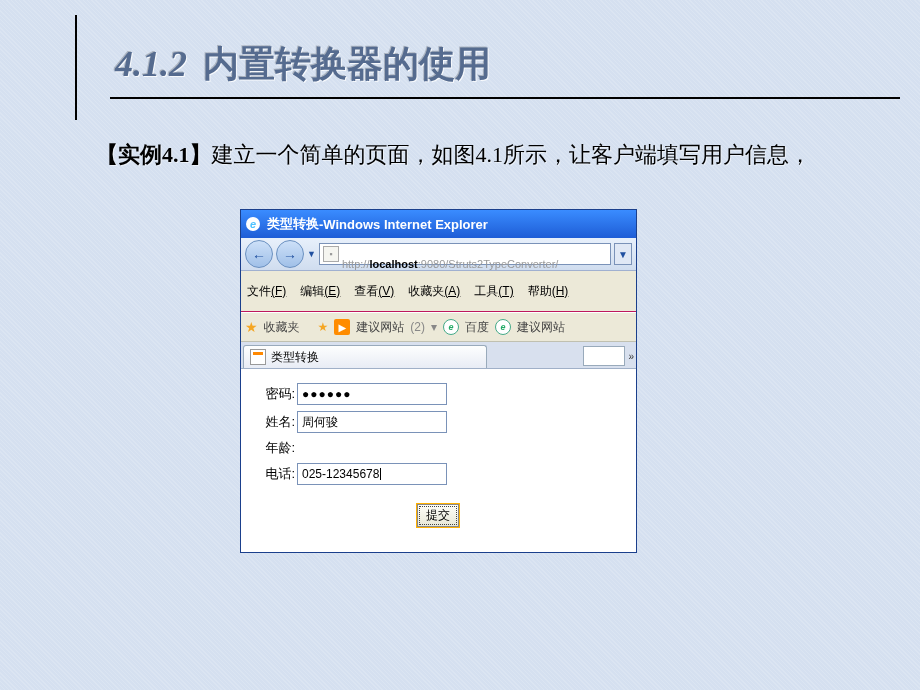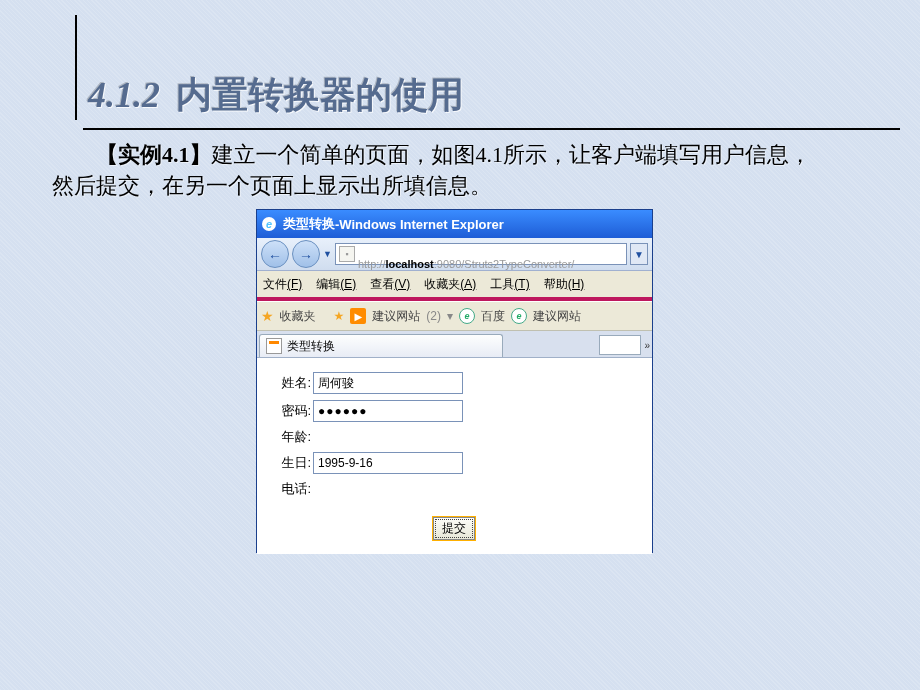--- a/index.html
+++ b/index.html
@@ -9,26 +9,25 @@
       background: #d5e0f0;
       background-image: repeating-linear-gradient(45deg, rgba(255,255,255,0.15) 0, rgba(255,255,255,0.15) 1px, transparent 1px, transparent 3px);
       width: 920px;
       height: 690px;
       overflow: hidden;
       position: relative;
     }
     .slide-heading {
       position: absolute;
       top: 40px;
-      left: 83px;
+      left: 110px;
       right: 20px;
       border-bottom: 2px solid #000;
       padding-bottom: 8px;
       padding-left: 5px;
-      margin-top: 31px;
     }
     .heading-number {
       font-size: 36px;
       font-weight: bold;
       font-style: italic;
       color: #556b8f;
       text-shadow: 1px 1px 0 rgba(255,255,255,0.8), -1px -1px 0 rgba(0,0,0,0.2);
       font-family: "Times New Roman", serif;
       margin-right: 12px;
     }
@@ -55,21 +54,21 @@
       font-size: 22px;
       line-height: 1.4;
       color: #000;
       text-shadow: 1px 1px 0 rgba(255,255,255,0.5);
     }
     .body-text b { font-weight: bold; }
     .indent { display: inline-block; width: 44px; }
 
     .browser-window {
       position: absolute;
-      left: 256px;
+      left: 240px;
       top: 209px;
       width: 395px;
       height: 342px;
       border: 1px solid #1a3f8c;
       background: #fff;
       font-family: Tahoma, "SimSun", sans-serif;
       font-size: 12px;
     }
     .title-bar {
       height: 28px;
@@ -132,24 +131,24 @@
       color: #999;
     }
     .url-field .url-text { flex: 1; white-space: nowrap; overflow: hidden; margin-top: 20px; }
     .url-field b { color: #000; font-weight: bold; }
     .url-icon { width:14px; height:14px; background:#f5f5f0; border:1px solid #aaa; font-size:9px; display:flex; align-items:center; justify-content:center; }
     .dd-arrow { width:16px; height:20px; border:1px solid #7a92b8; background:#e0e8f5; display:flex; align-items:center; justify-content:center; color:#2050a0; font-size:10px; }
 
     .menu-bar {
       height: 24px;
       background: #ece9d8;
-      border-bottom: 4px solid #be185d;
-      display: flex;
-      align-items: center;
-      padding: 1px 6px;
+      border-bottom: 1px solid #be185d;
+      display: flex;
+      align-items: center;
+      padding: 8px 6px;
       gap: 14px;
       font-size: 12px;
       color: #000;
     }
     .menu-item .accel { text-decoration: underline; }
 
     .fav-bar {
       height: 28px;
       background: #ece9d8;
       border-bottom: 1px solid #c0c0b0;
@@ -237,21 +236,20 @@
 
 <div class="vertical-line"></div>
 
 <div class="slide-heading">
   <span class="heading-number">4.1.2</span>
   <span class="heading-text">内置转换器的使用</span>
 </div>
 
 <div class="body-text">
   <span class="indent"></span><b>【实例4.1】</b><span>建立一个简单的页面，如图4.1所示，让客户端填写用户信息，</span><br>
-  <span>然后提交，在另一个页面上显示出所填信息。</span>
 </div>
 
 <div class="browser-window">
   <div class="title-bar">
     <span class="ie-icon"></span>
     <span>类型转换</span>
     <span> - </span>
     <span>Windows Internet Explorer</span>
   </div>
 
@@ -296,40 +294,38 @@
       <span>类型转换</span>
     </div>
     <div class="tab-right">
       <div class="sq"></div>
       <span class="chev">»</span>
     </div>
   </div>
 
   <div class="form-area">
     <div class="form-row">
+      <span class="form-label">密码:</span>
+      <div class="form-input">
+          <span style="letter-spacing:1px;">●●●●●●</span>
+        </div>
+    </div>
+    <div class="form-row">
       <span class="form-label">姓名:</span>
       <div class="form-input">
           <span>周何骏</span>
         </div>
     </div>
     <div class="form-row">
-      <span class="form-label">密码:</span>
-      <div class="form-input">
-          <span style="letter-spacing:1px;">●●●●●●</span>
-        </div>
-    </div>
-    <div class="form-row">
       <span class="form-label">年龄:</span>
-    </div>
-    <div class="form-row">
-      <span class="form-label">生日:</span>
-      <div class="form-input">
-          <span>1995-9-16</span>
-        </div>
     </div>
     <div class="form-row">
       <span class="form-label">电话:</span>
+      <div class="form-input">
+          <span>025-12345678</span>
+          <span style="border-left:1px solid #000; height:12px; margin-left:1px;"></span>
+        </div>
     </div>
     <div class="btn-row">
       <button class="submit-btn focus">提交</button>
     </div>
   </div>
 </div>
 
 </body></html>

